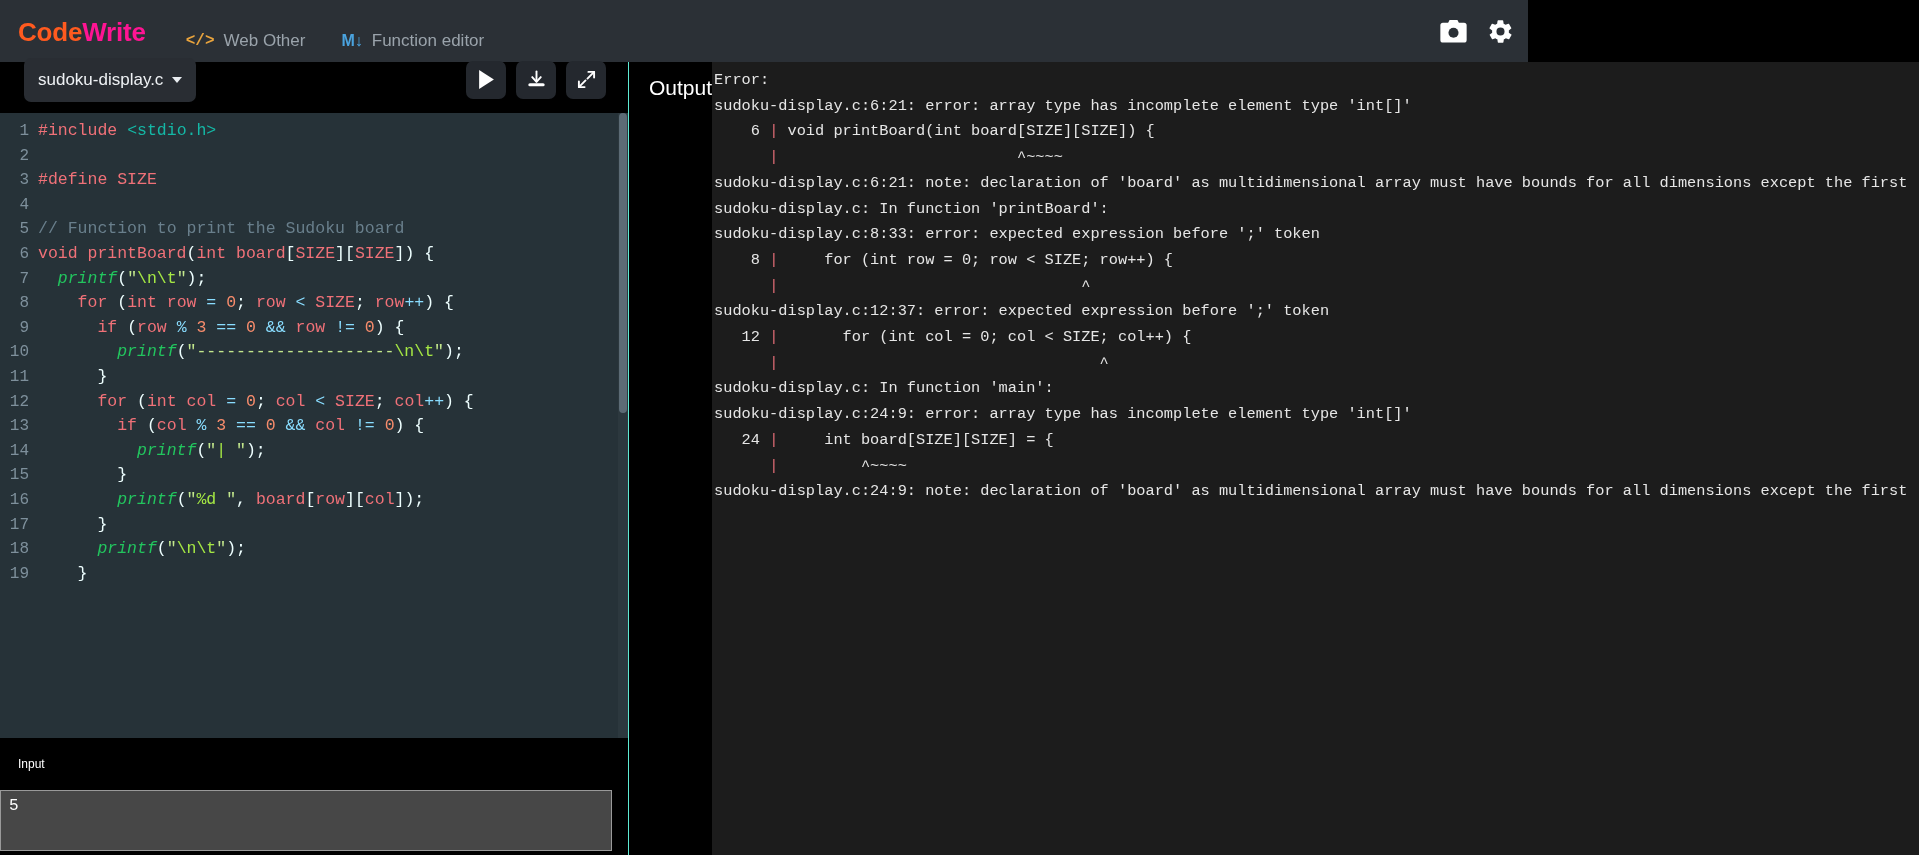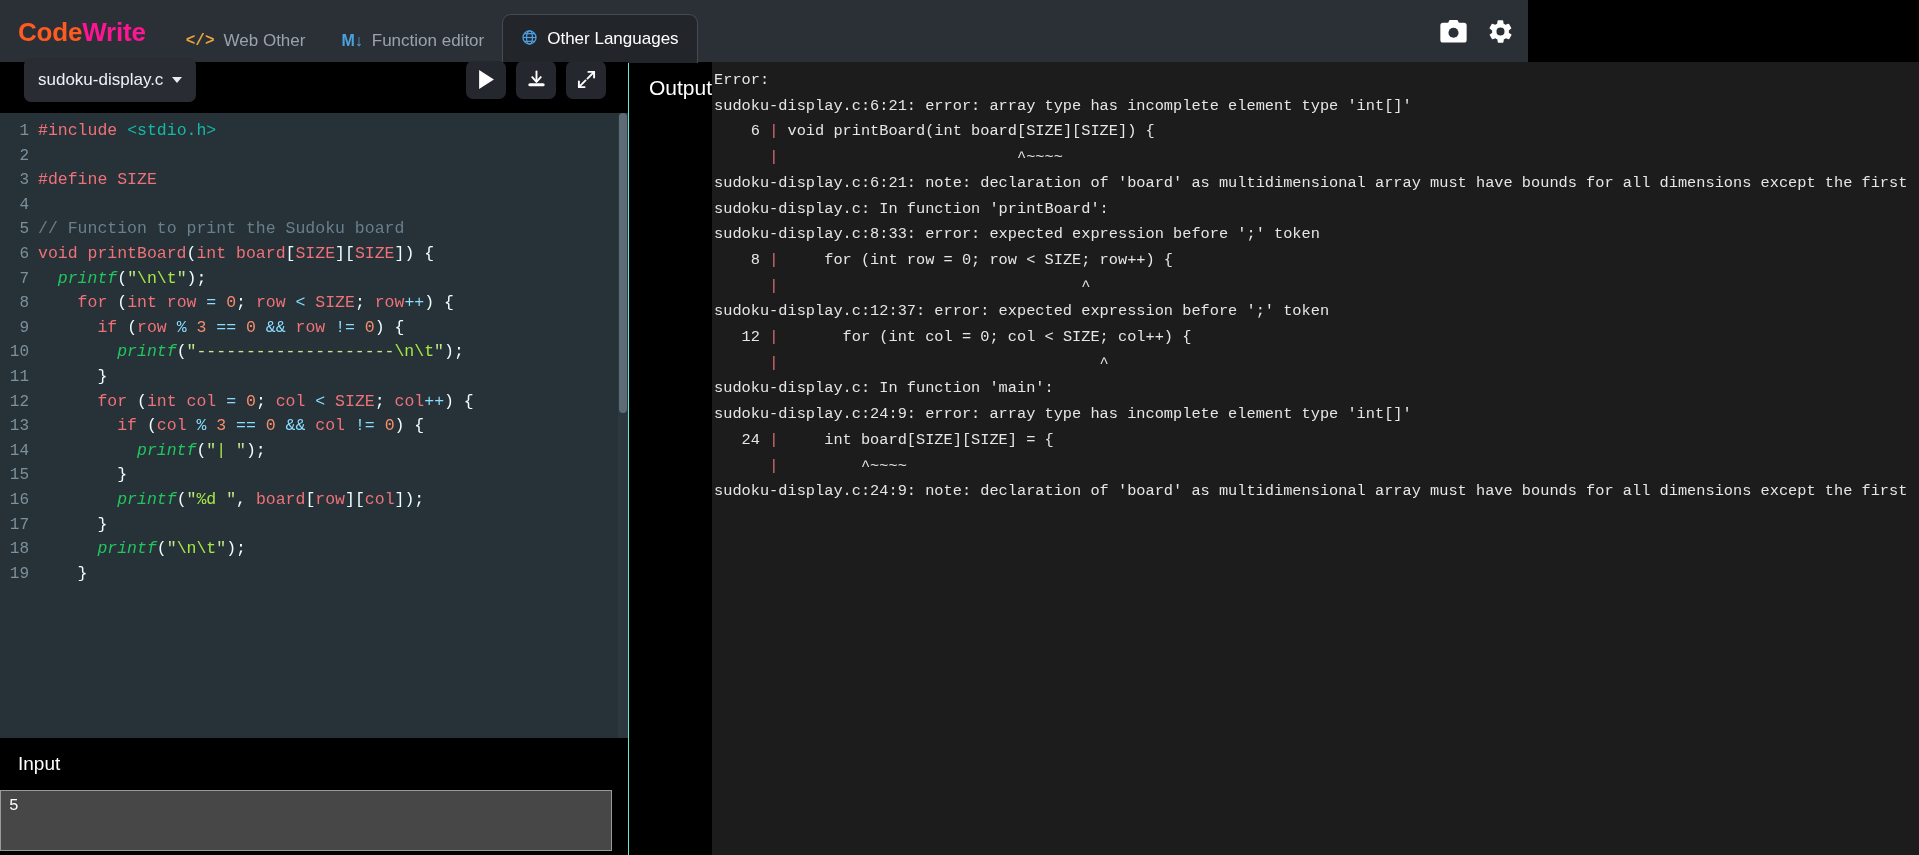--- a/index.html
+++ b/index.html
@@ -149,21 +149,21 @@
     background:#5c6b75; border-radius:4px;
   }
 
   
   .input-panel { background:#000; }
   .input-header {
     height: 52px;
     display:flex; align-items:center;
     padding-left: 18px;
     color:#fff;
-    font-size: 19px;
+    font-size: 12px;
     background: #000;
   }
   .input-box {
     margin: 0 16px 0 0;
     width: 612px;
     height: 61px;
     background: #474747;
     border: 1px solid #9a9a9a;
     color:#fff;
     font-family:"Liberation Mono","DejaVu Sans Mono",monospace;
@@ -219,32 +219,20 @@
       <div class="tab">
         <span class="tab-ico ico-web">&lt;/&gt;</span>
         <span>Web Other</span>
       </div>
 
       <div class="tab">
         <span class="tab-ico ico-md">M↓</span>
         <span>Function editor</span>
       </div>
 
-      <div class="tab active">
-        <span class="tab-ico ico-globe">
-          <svg width="17" height="17" viewBox="0 0 24 24" fill="none" stroke="#4f9fe0" stroke-width="1.8">
-            <circle cx="12" cy="12" r="9.2"></circle>
-            <ellipse cx="12" cy="12" rx="4.2" ry="9.2"></ellipse>
-            <line x1="2.8" y1="12" x2="21.2" y2="12"></line>
-            <line x1="4.2" y1="6.6" x2="19.8" y2="6.6"></line>
-            <line x1="4.2" y1="17.4" x2="19.8" y2="17.4"></line>
-          </svg>
-        </span>
-        <span>Other Languages</span>
-      </div>
 
     </div>
 
     <div class="nav-right">
       <span class="nav-icon">
         <svg width="27" height="23" viewBox="0 0 24 21" fill="#ffffff">
           <path d="M8.4 0 L7.1 2.4 H2.4 A2.4 2.4 0 0 0 0 4.8 V18.2 A2.4 2.4 0 0 0 2.4 20.6 H21.6 A2.4 2.4 0 0 0 24 18.2 V4.8 A2.4 2.4 0 0 0 21.6 2.4 H16.9 L15.6 0 Z"></path>
           <circle cx="12" cy="11.6" r="4.6" fill="#2b3036"></circle>
         </svg>
       </span>

